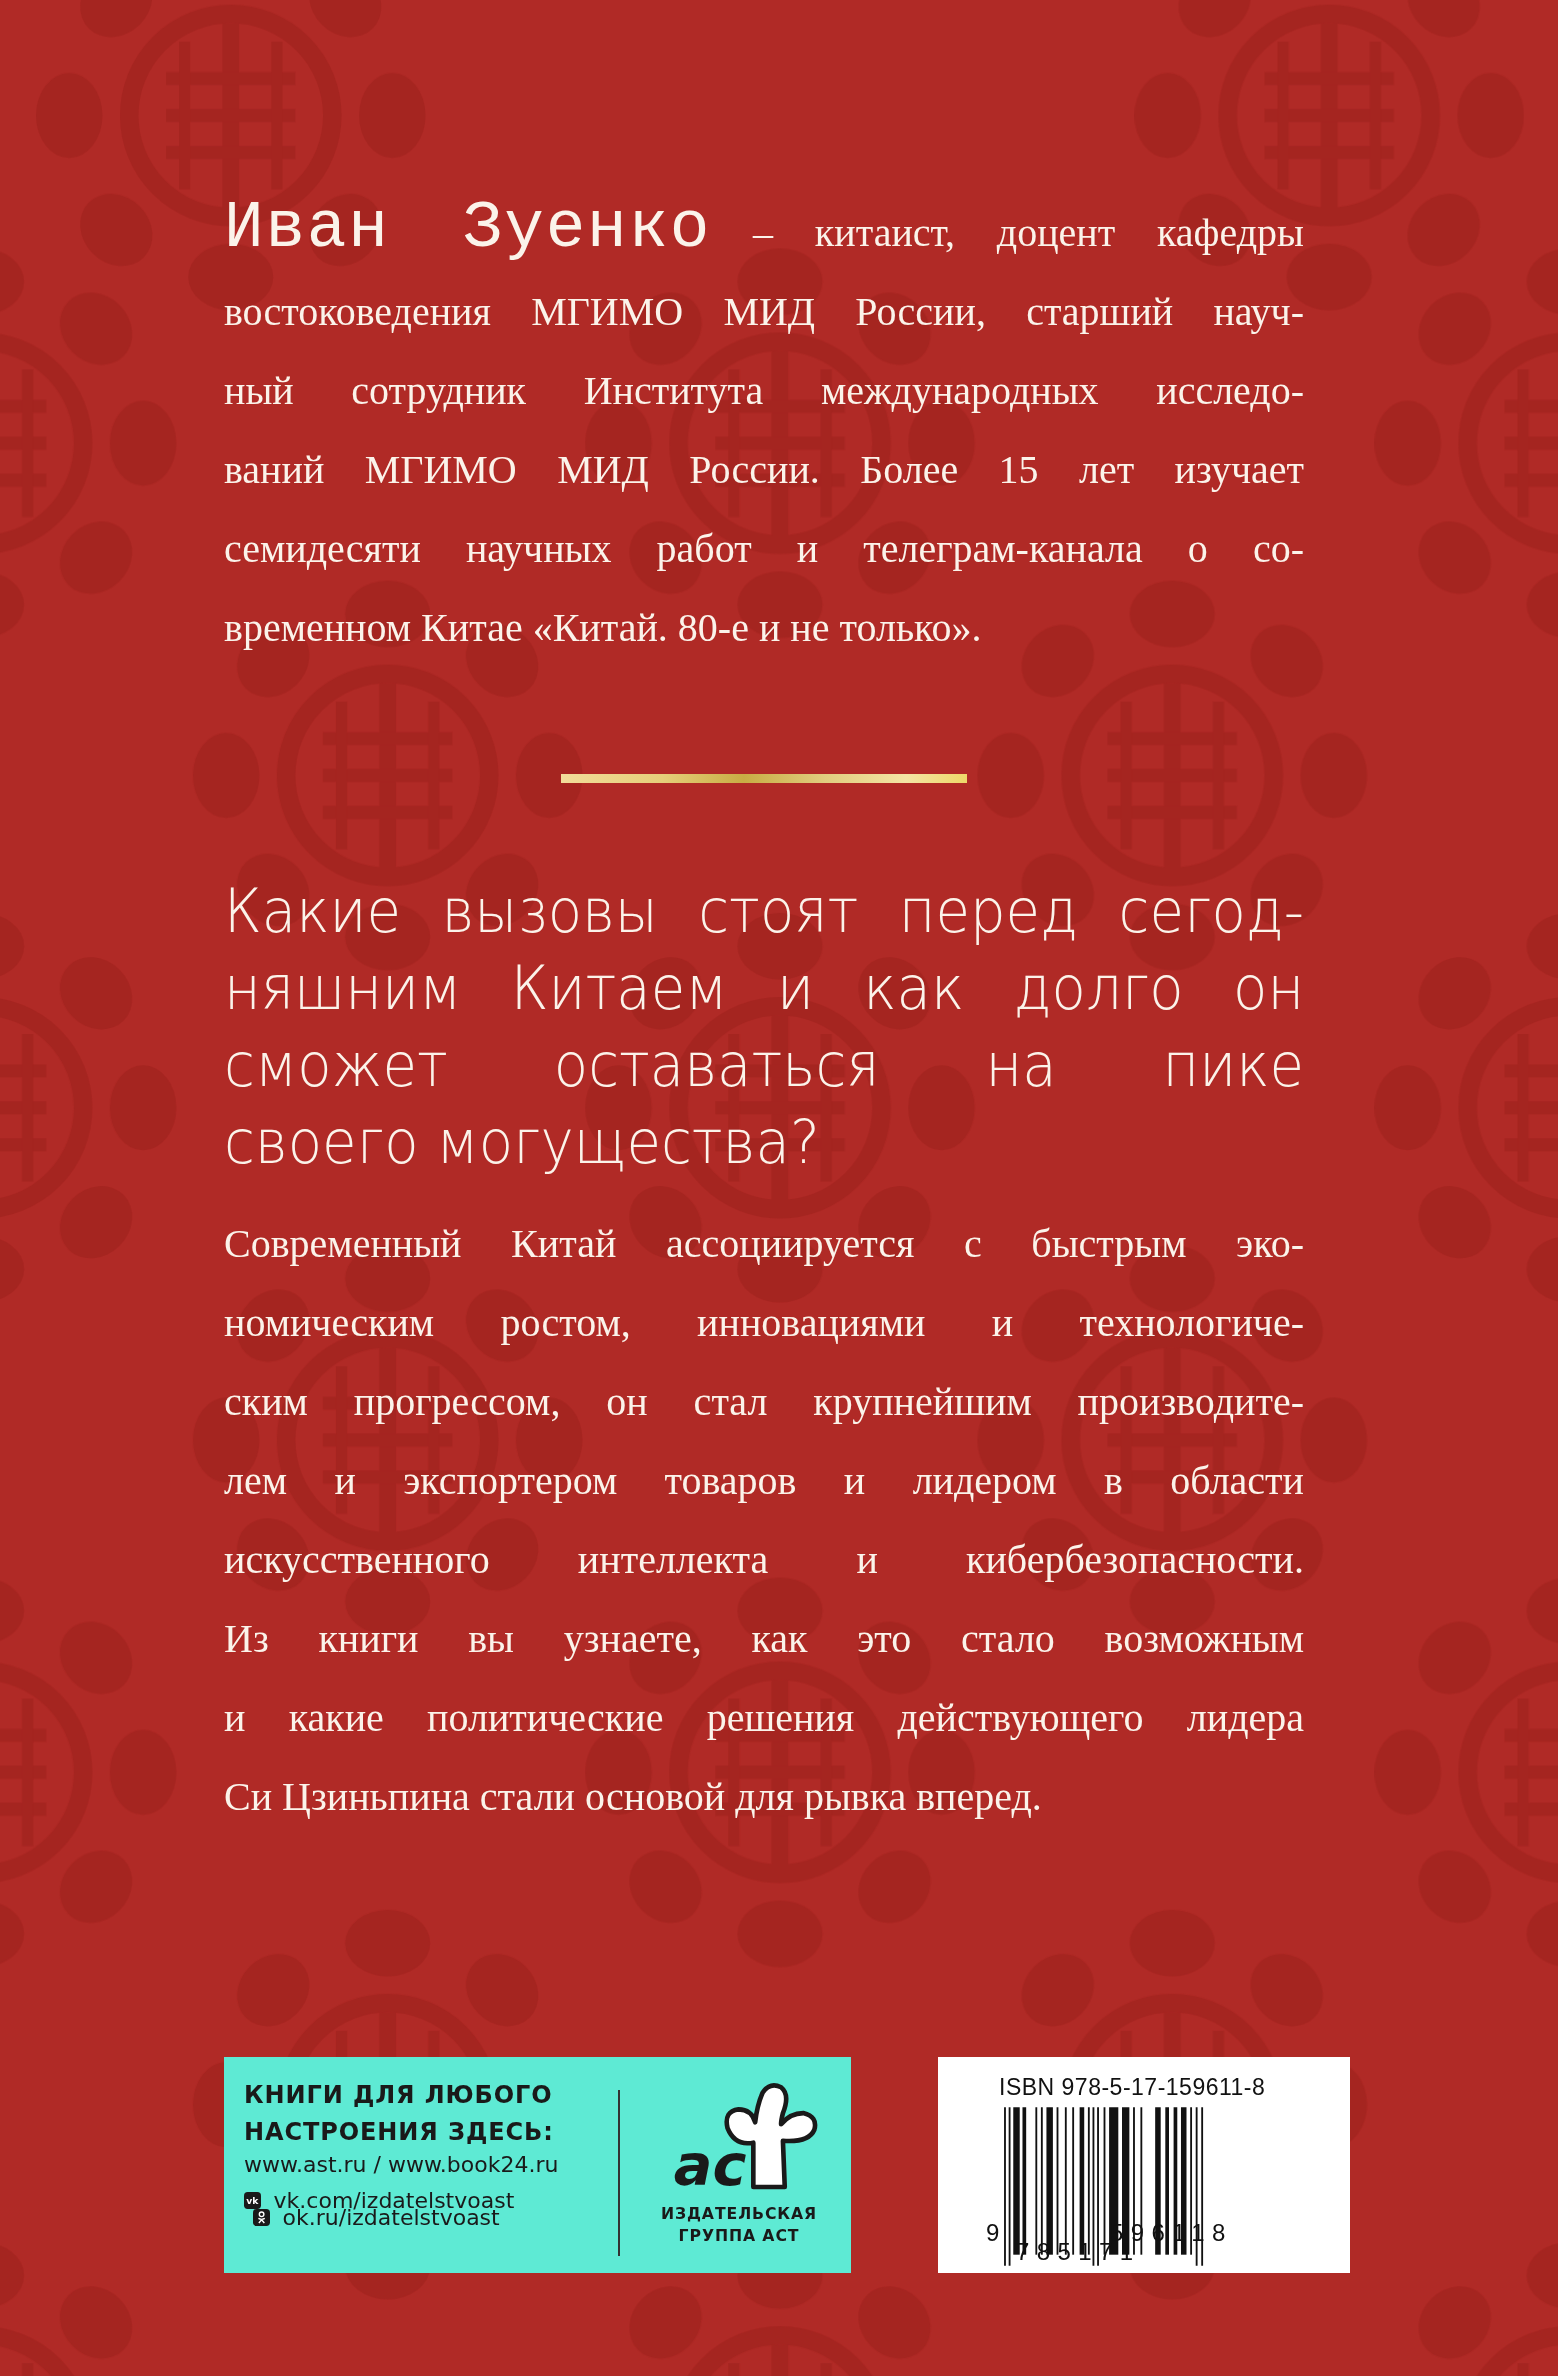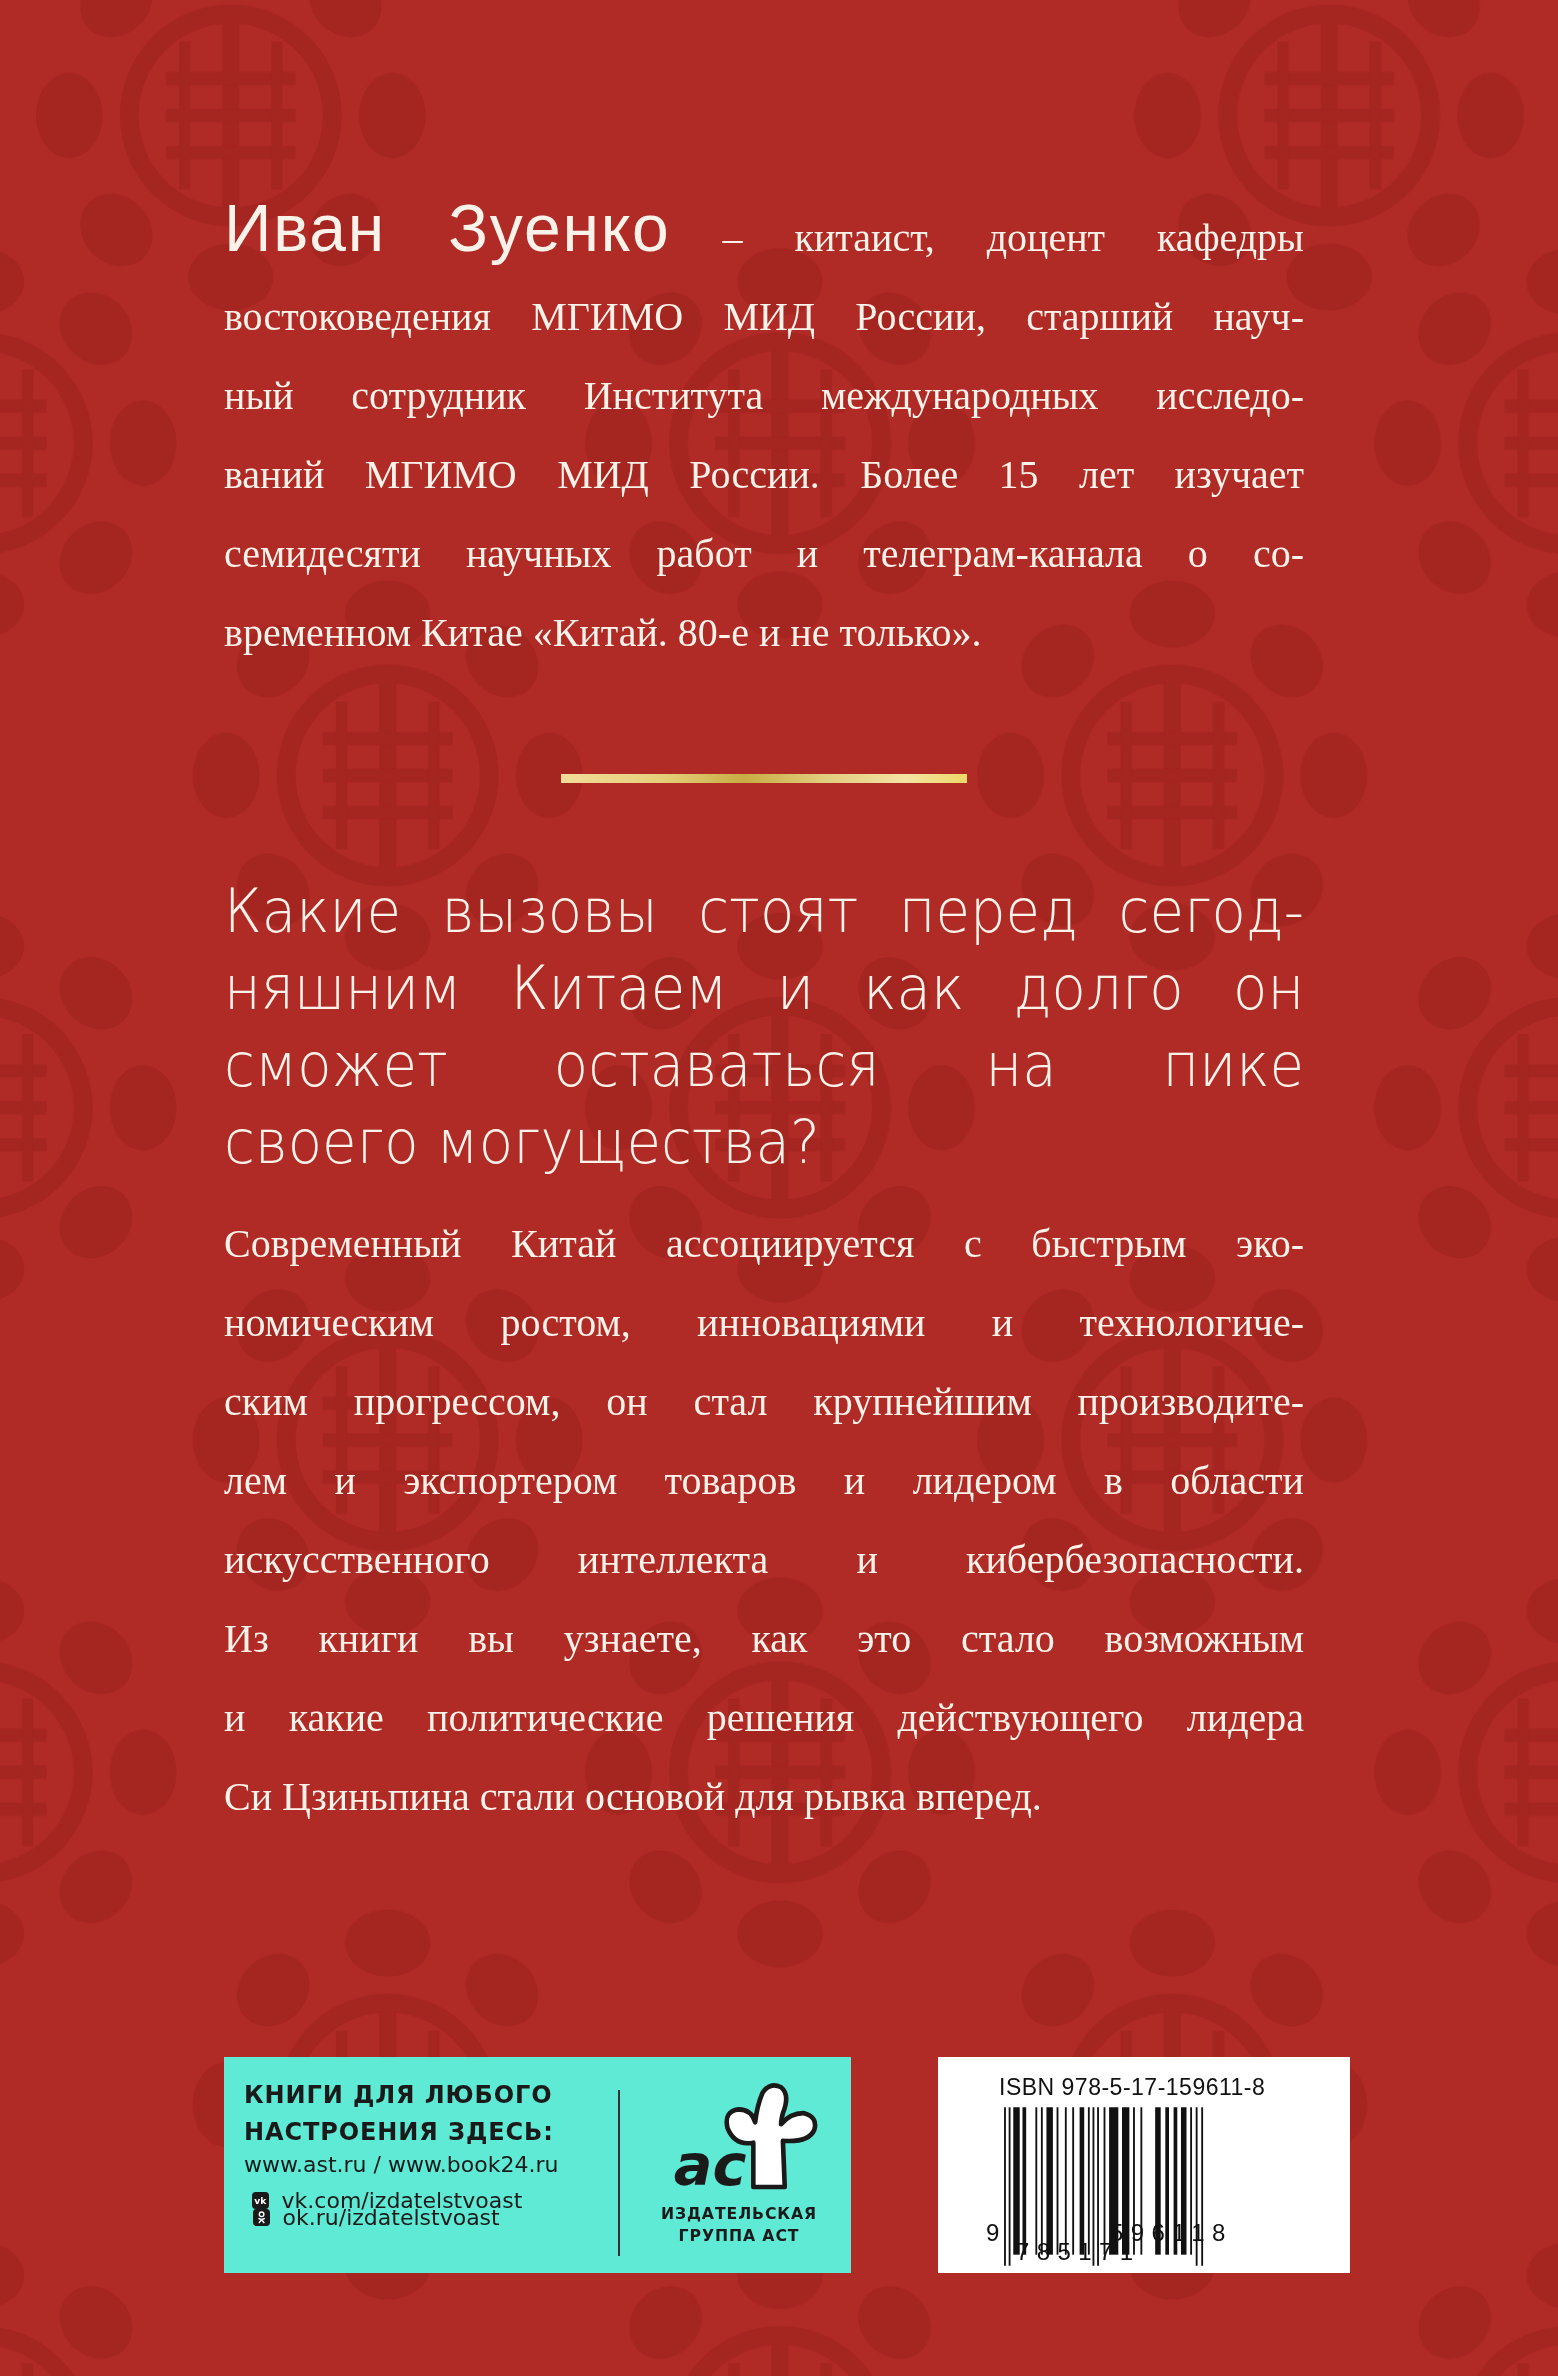--- a/index.html
+++ b/index.html
@@ -11,21 +11,21 @@
   .pattern { position: absolute; inset: 0; z-index: 0; }
   .content { position: absolute; inset: 0; z-index: 1; }
 
   .author-block {
     position: absolute; left: 224px; top: 189px; width: 1080px;
     color: #fbf3ea;
     font-family: "Liberation Serif", "DejaVu Serif", serif;
     font-size: 40px; line-height: 79px; text-align: justify;
   }
   .author-name {
-    font-family: Liberation Sans, sans-serif; font-weight: 300;
+    font-family: Liberation Mono, monospace; font-weight: 300;
     font-size: 66px; letter-spacing: 1.8px;
   }
   .divider {
     position: absolute; left: 561px; top: 774px; width: 406px; height: 9.2px;
     background: linear-gradient(90deg, #f2dc9a 0%, #e6cf7a 25%, #c8ad44 45%, #e1cd7f 65%, #f4e4a4 85%, #eed868 100%);
   }
   .question {
     position: absolute; left: 224px; top: 872px; width: 1080px;
     color: #fbf3ea;
     font-family: "DejaVu Sans", sans-serif; font-weight: 300;
@@ -46,21 +46,21 @@
     background: #5eead4; color: #1a1a1a;
     font-family: "DejaVu Sans", sans-serif;
   }
   .promo-heading {
     position: absolute; left: 20px; top: 20px;
     font-family: "DejaVu Sans", sans-serif; font-weight: bold;
     font-size: 24px; line-height: 37px; letter-spacing: 0.9px;
   }
   .promo-site { position: absolute; left: 20px; top: 95px; font-size: 22px; }
   .promo-social { position: absolute; left: 20px; display: flex; align-items: center; font-size: 22px; }
-  .promo-social.vk { top: 131px; margin-left: 8px; }
+  .promo-social.vk { top: 131px; }
   .promo-social.ok { top: 148px; padding-left: 9px; }
   .soc-icon {
     width: 16.6px; height: 16.6px; border-radius: 3.7px; background: #1a1a1a;
     color: #fff; font-size: 9.2px; font-weight: bold; display: inline-flex;
     align-items: center; justify-content: center; margin-right: 13px;
   }
   .promo-sep {
     position: absolute; left: 394px; top: 33px; width: 1.8px; height: 166px; background: #333;
   }
   .logo-wrap { position: absolute; left: 411px; top: 18.5px; width: 208px; height: 185px; }

